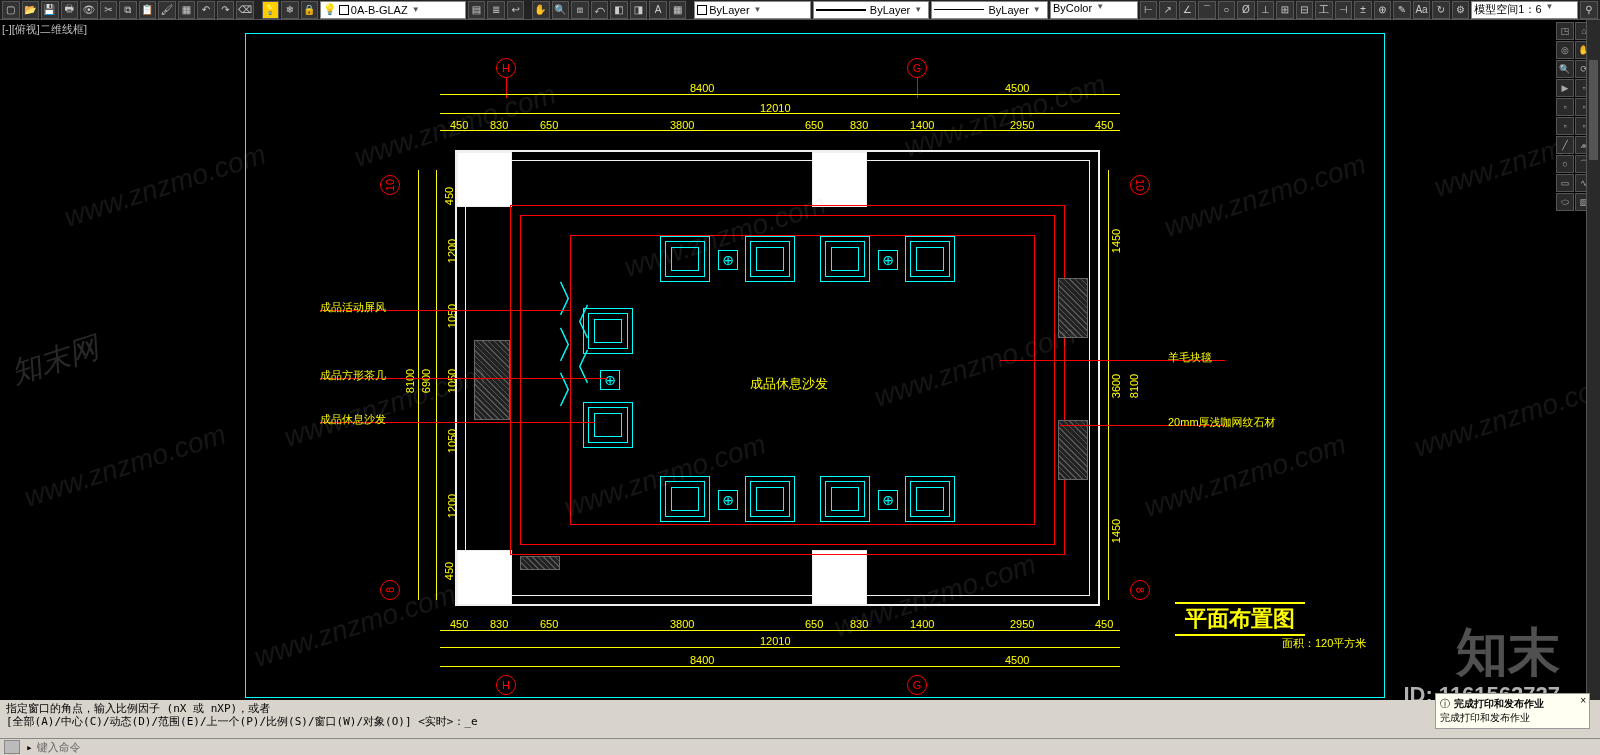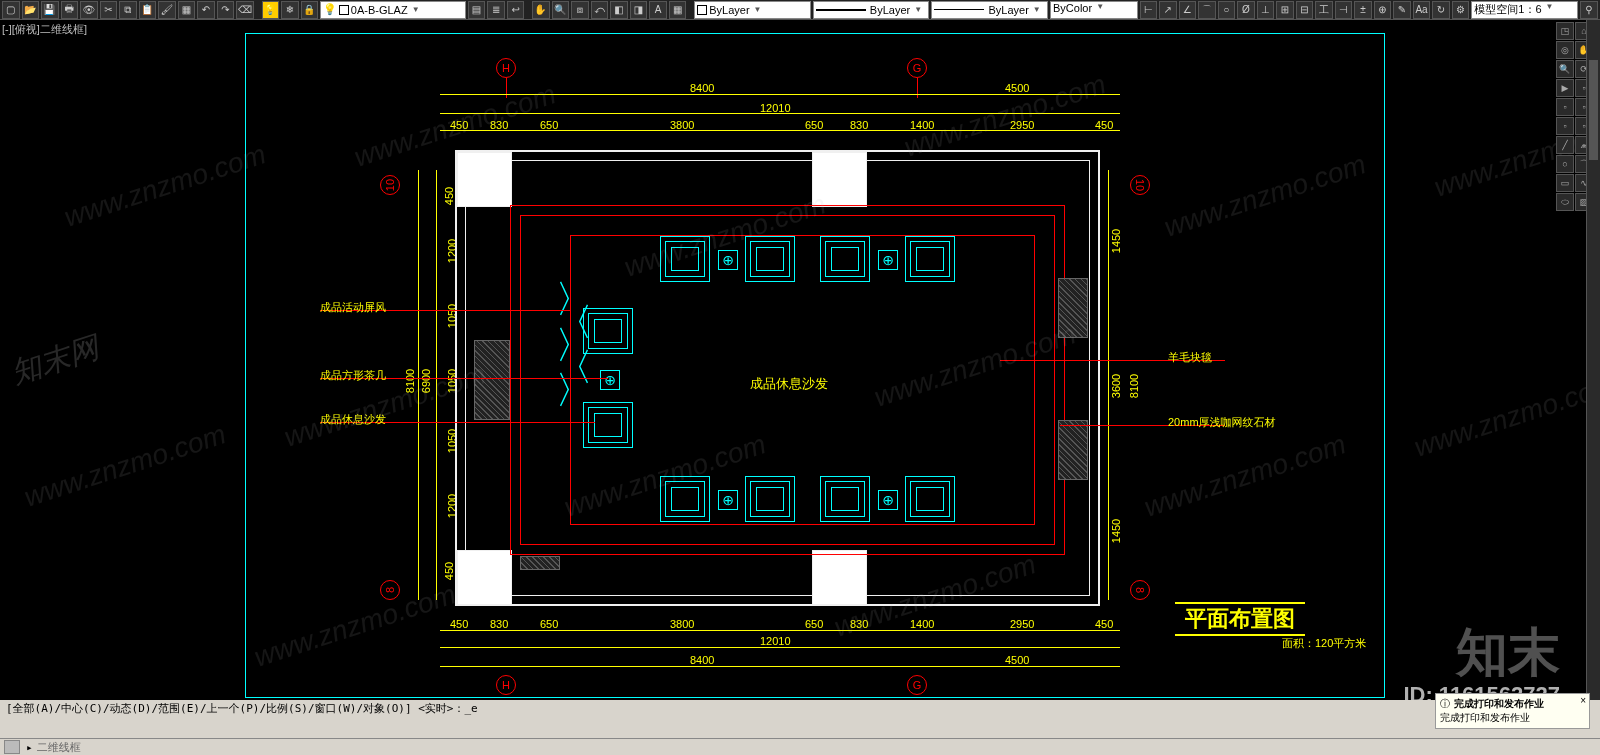--- a/index.html
+++ b/index.html
@@ -302,26 +302,27 @@
   <div class="rp-btn">∿</div>
   <div class="rp-btn">⬭</div>
   <div class="rp-btn">▨</div>
 </div>
 
 <div class="scrollbar-v">
     <div class="thumb"></div>
   </div>
 
 <div class="cmd-area">
+  <div>指定窗口的角点，输入比例因子 (nX 或 nXP)，或者</div>
   <div>[全部(A)/中心(C)/动态(D)/范围(E)/上一个(P)/比例(S)/窗口(W)/对象(O)] &lt;实时&gt;：_e</div>
 </div>
 <div class="cmd-line">
   <div class="cmd-icon"></div>
   <span style="margin-right:4px">▸</span>
-  <span style="color:#666">二维线框</span>
+  <span style="color:#666">键入命令</span>
 </div>
 
 <div class="balloon">
   <span class="x">×</span>
   <div style="display:flex;align-items:center;gap:4px">
       <span>ⓘ</span>
       <b>完成打印和发布作业</b>
     </div>
   <div>完成打印和发布作业</div>
 </div>

